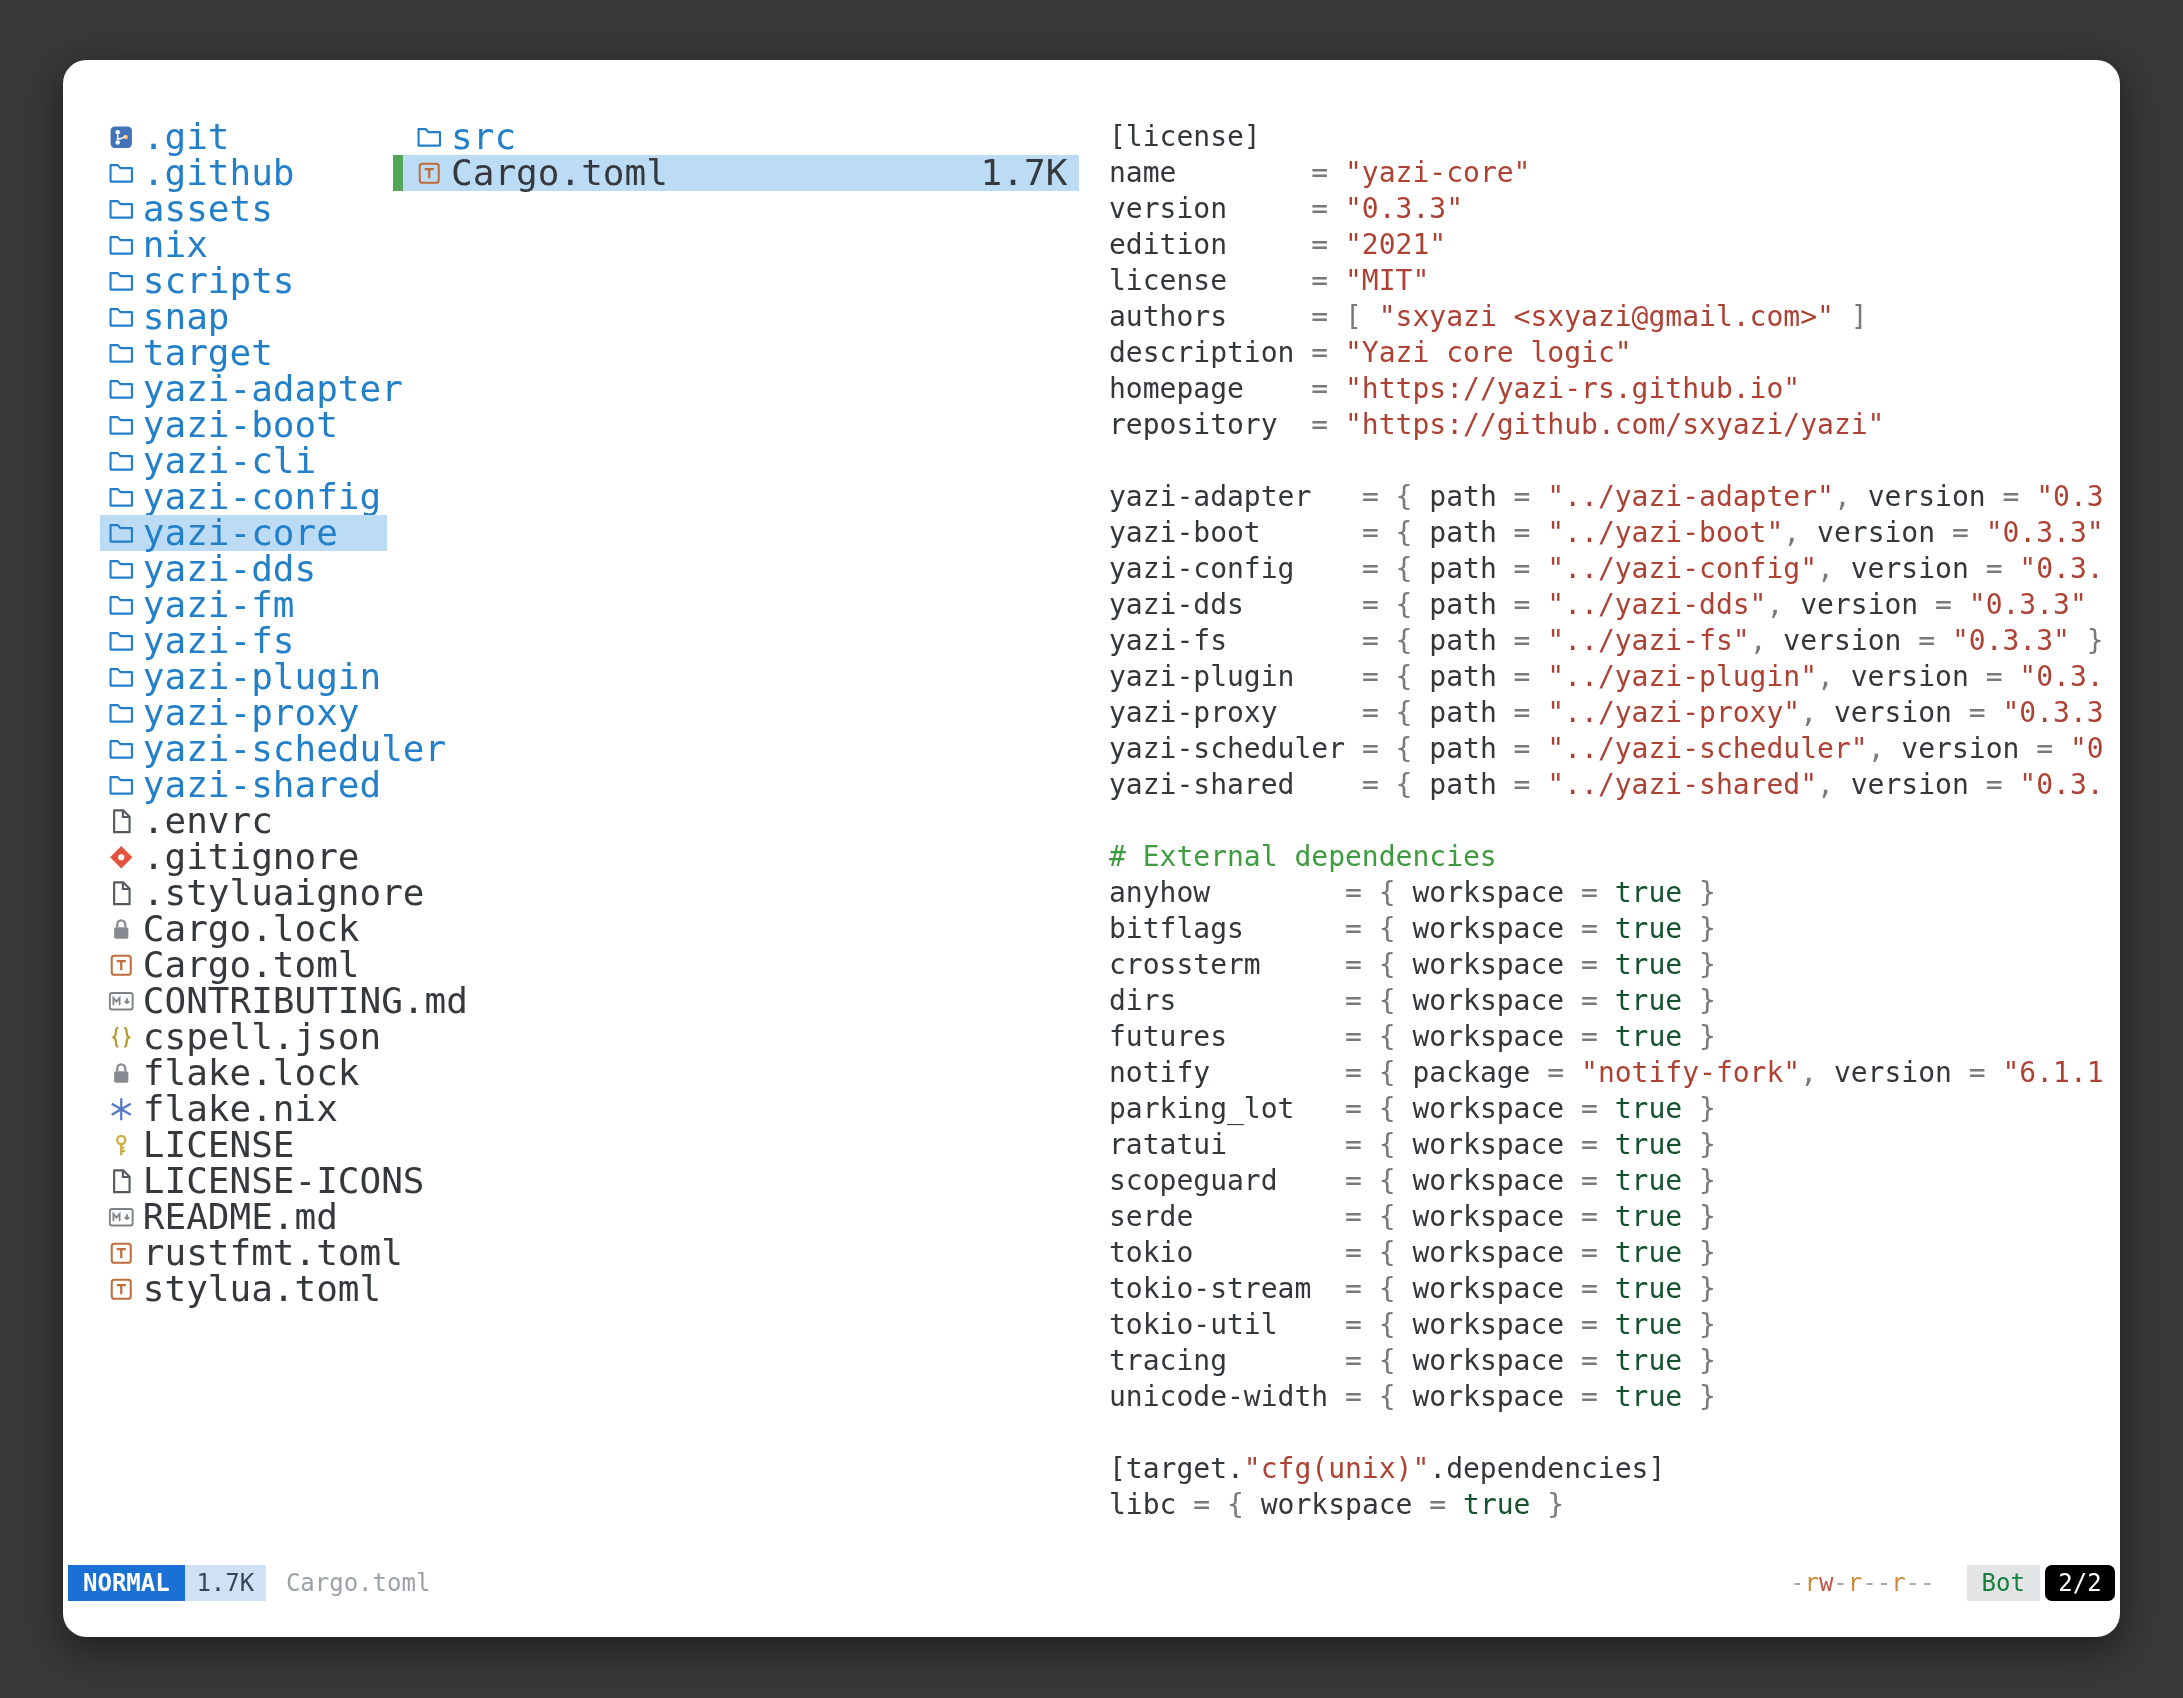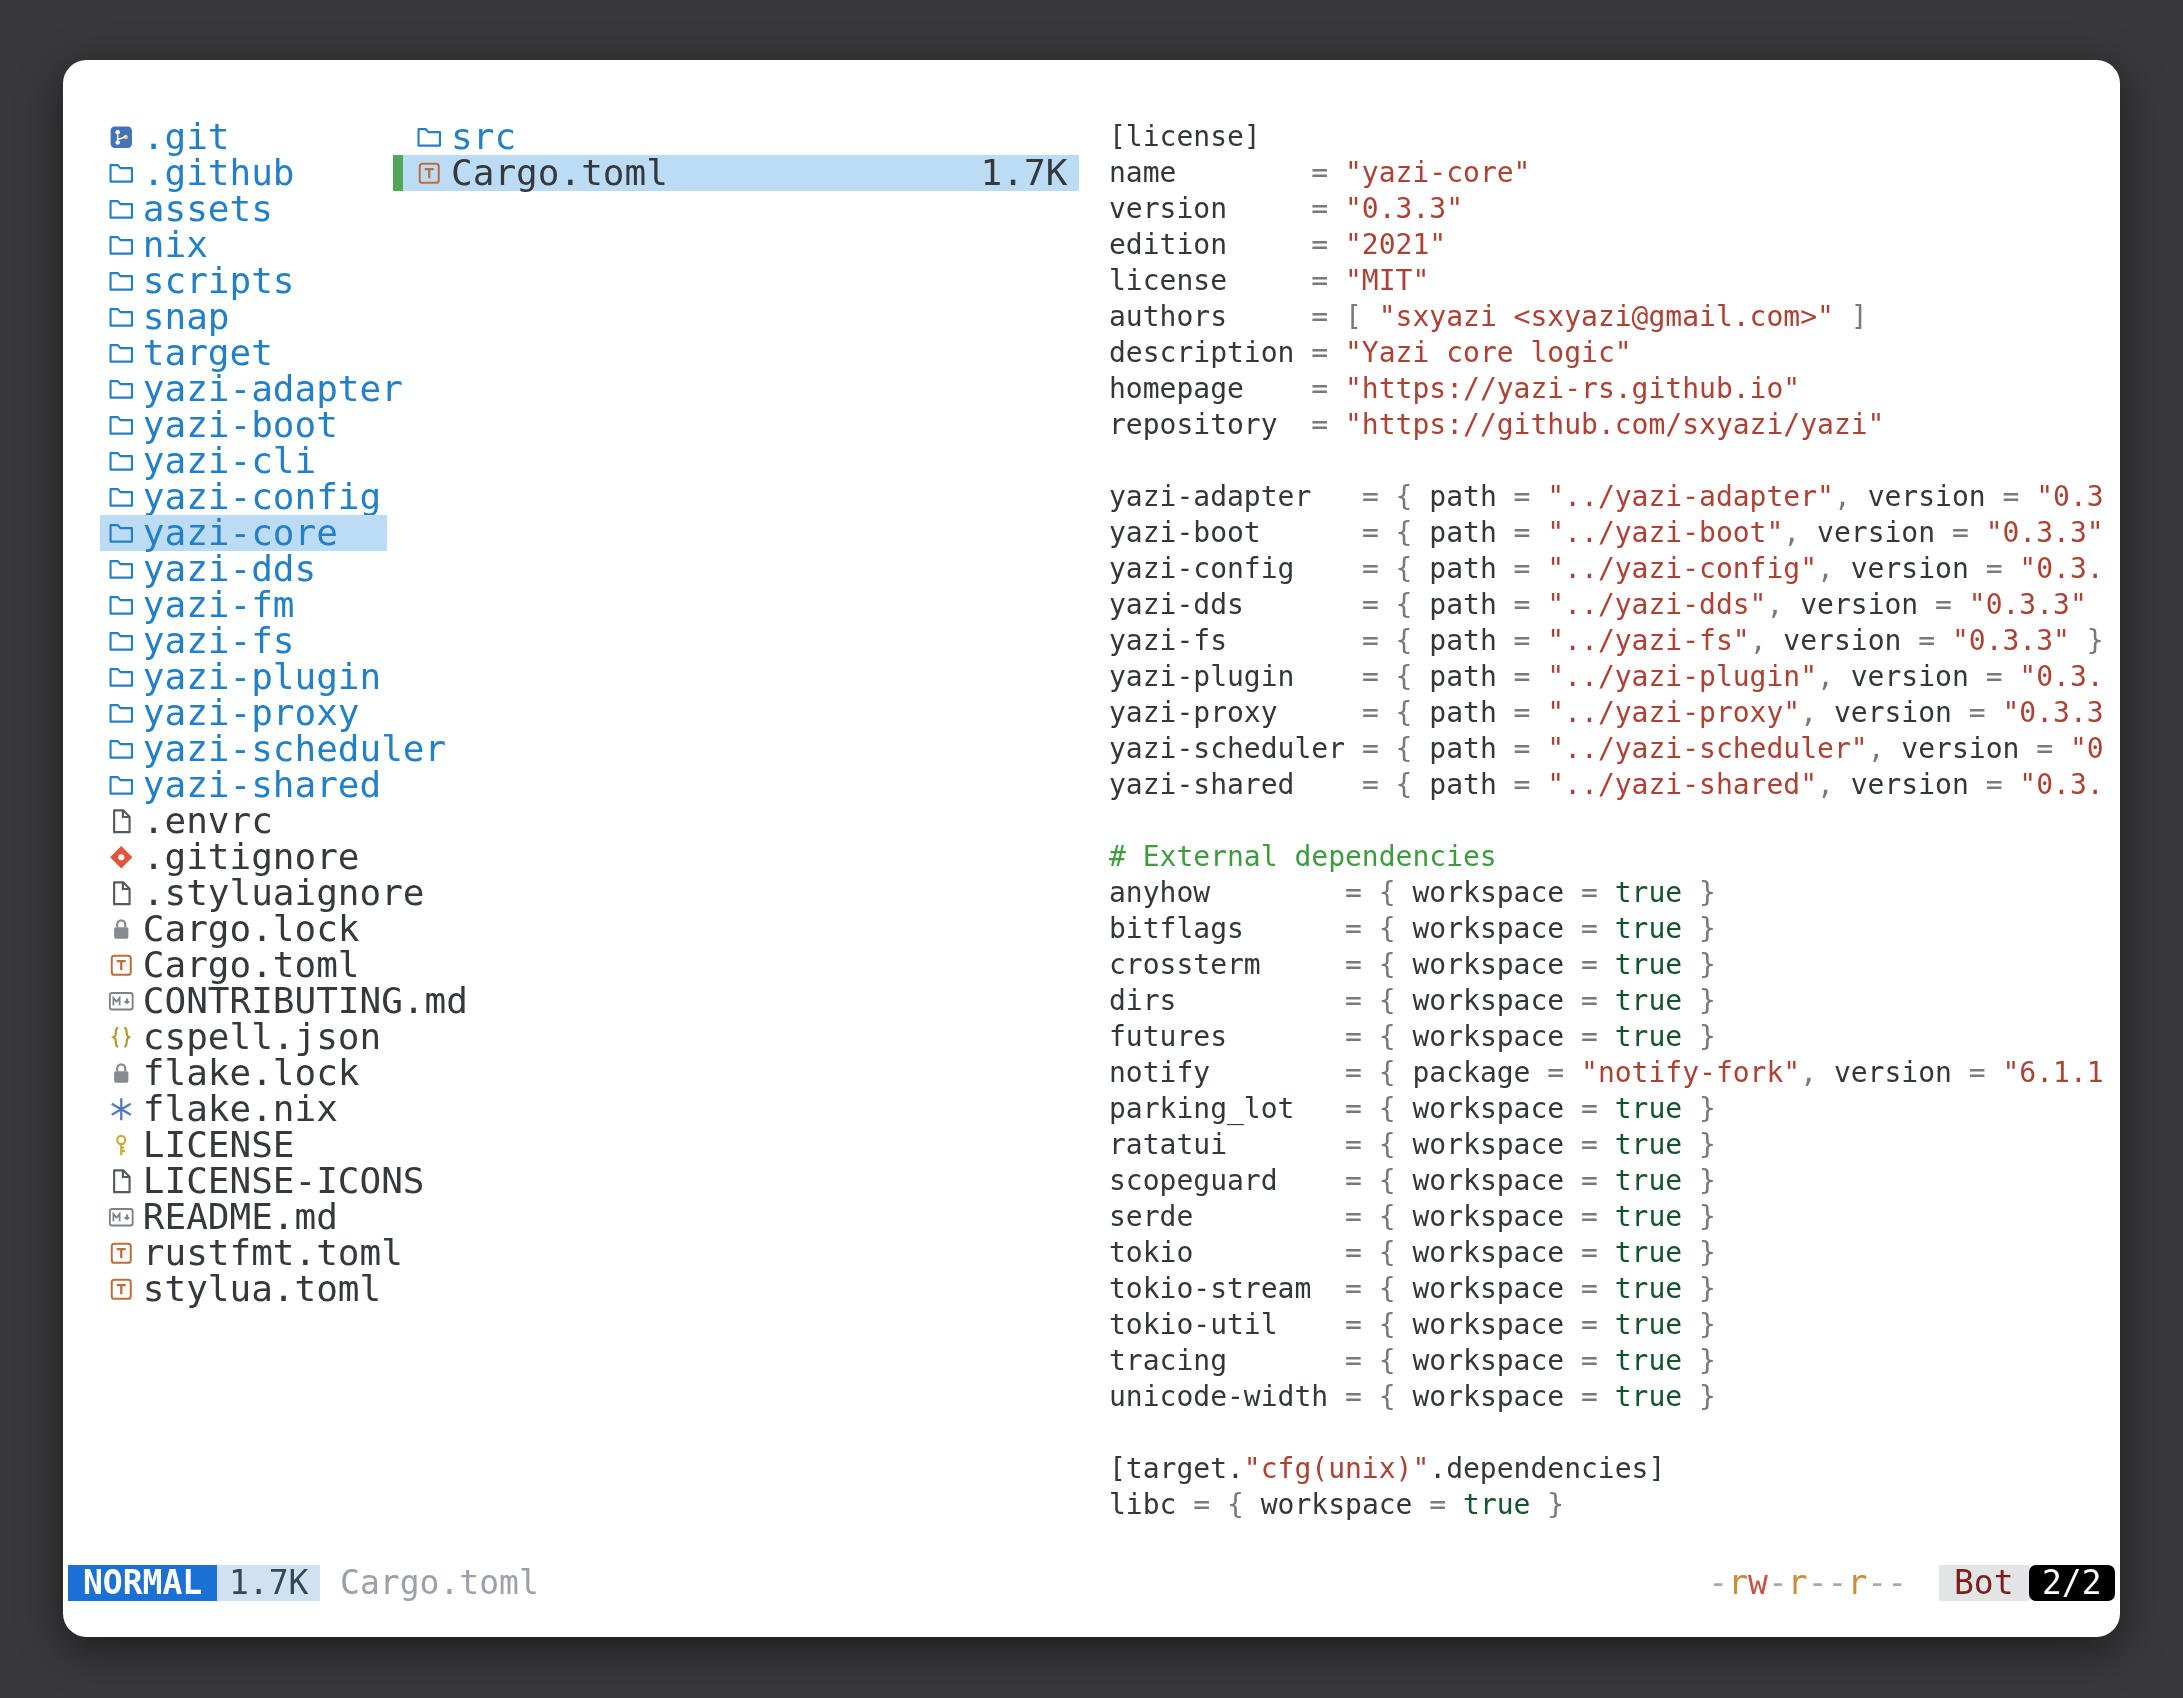--- a/index.html
+++ b/index.html
@@ -43,32 +43,32 @@
   .tok-k { color:#33373b; }
   .tok-p { color:#77797c; }
   .tok-s { color:#ad4134; }
   .tok-b { color:#14532d; }
   .tok-c { color:#3f9b3f; }
 
   
   .status-bar {
     position:absolute; left:5px; right:5px; top:1505px; height:36px;
     display:flex; justify-content:space-between; align-items:stretch;
-    font-size:33px; line-height:36px;
+    font-size:24px; line-height:36px;
   }
   .sb-left, .sb-right { display:flex; align-items:stretch; }
   .chip { display:inline-flex; align-items:center; }
   .chip.mode { background:#1a70d4; color:#ffffff; font-weight:bold; padding:0 15px; }
   .chip.size { background:#cfe1f2; color:#33475c; padding:0 11.7px; }
   .sb-filename { display:inline-flex; align-items:center; margin-left:20px; color:#9ba1a8; }
   .perms { display:inline-flex; align-items:center; margin-right:32px; }
   .perm-d { color:#a6a9ad; }
   .perm-r { color:#cc8c3c; }
   .perm-w { color:#c75248; }
-  .chip.pos  { background:#e3e4e6; color:#7f1d1d; padding:0 15px; }
+  .chip.pos  { background:#e3e4e6; color:#15803d; padding:0 15px; margin-right:5px; }
   .chip.frac { background:#000000; color:#ffffff; padding:0 13.4px;border-radius:7px; }
 </style>
 </head>
 <body>
 
 <div class="desktop">
   <div class="window">
     <div class="pane parent" id="parent-pane">
         <div class="row dir"><span class="icon"><svg viewBox="0 0 24 24">
               <rect x="3" y="3" width="18" height="18" rx="3.5" fill="#4272b8"></rect>

